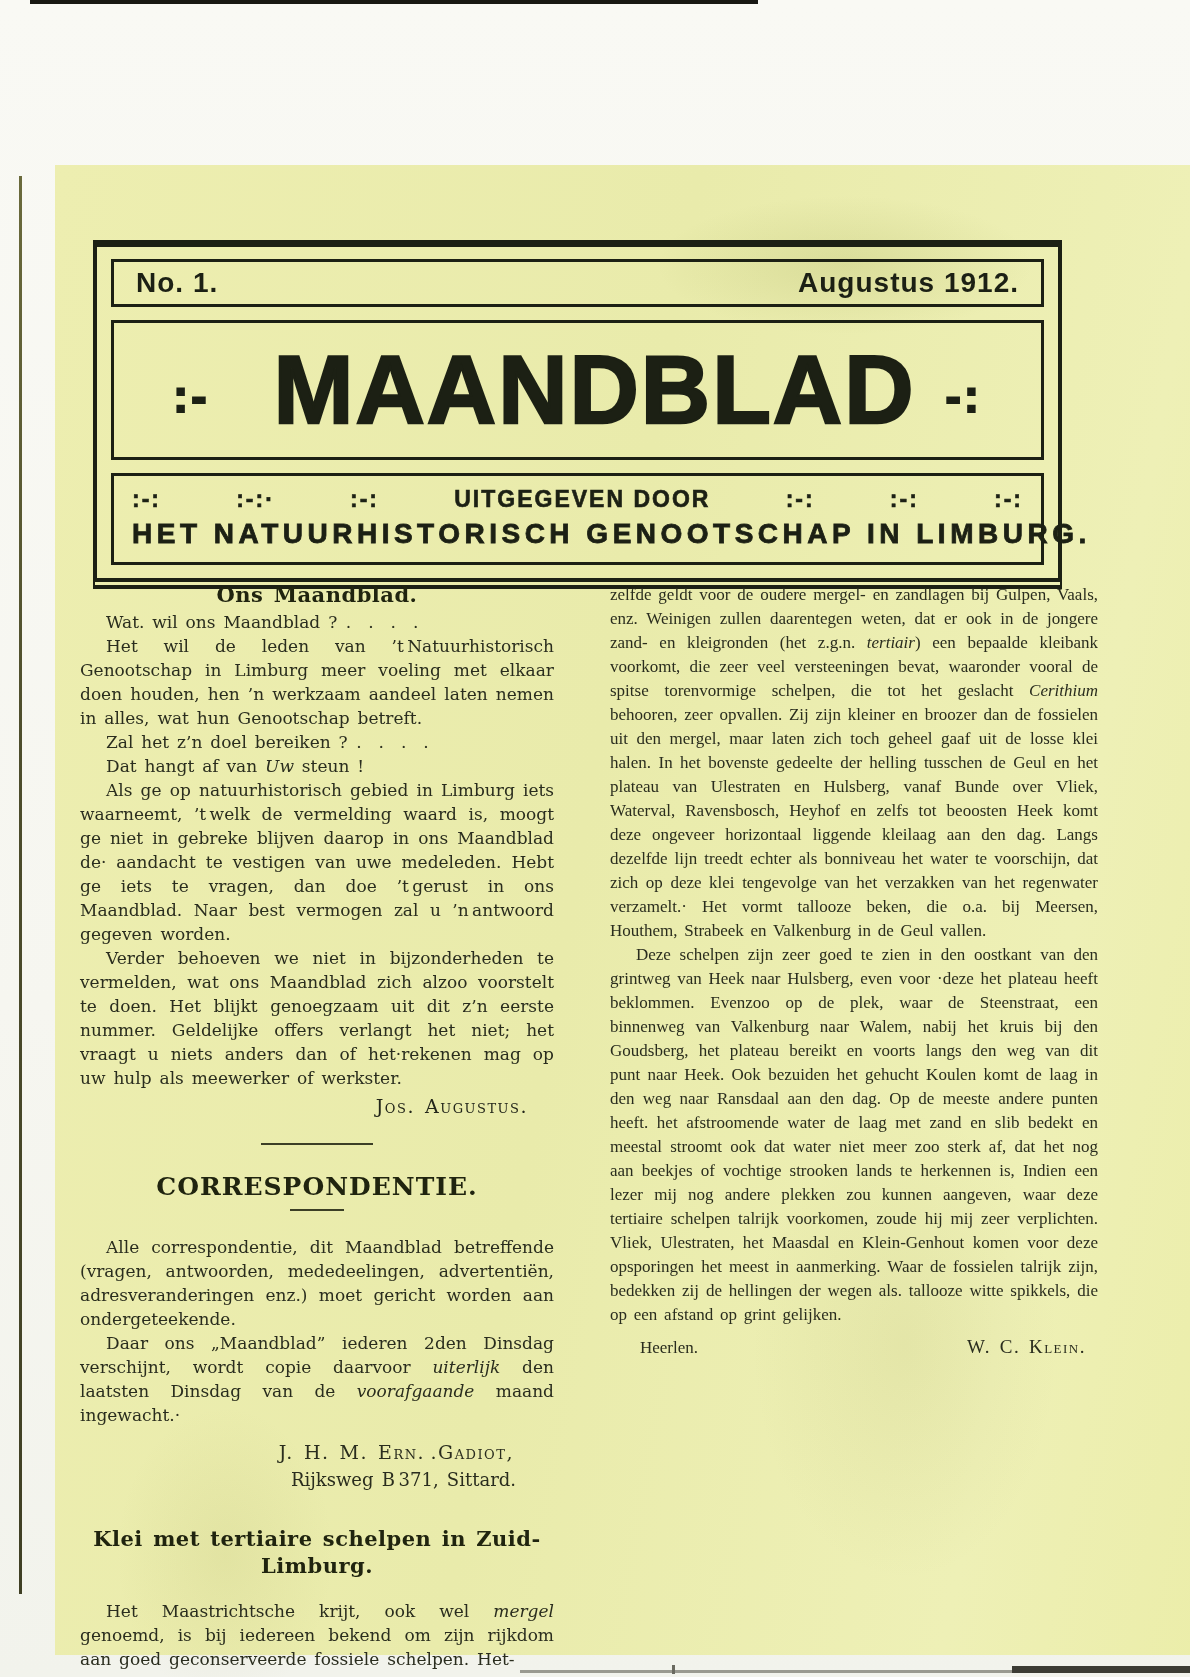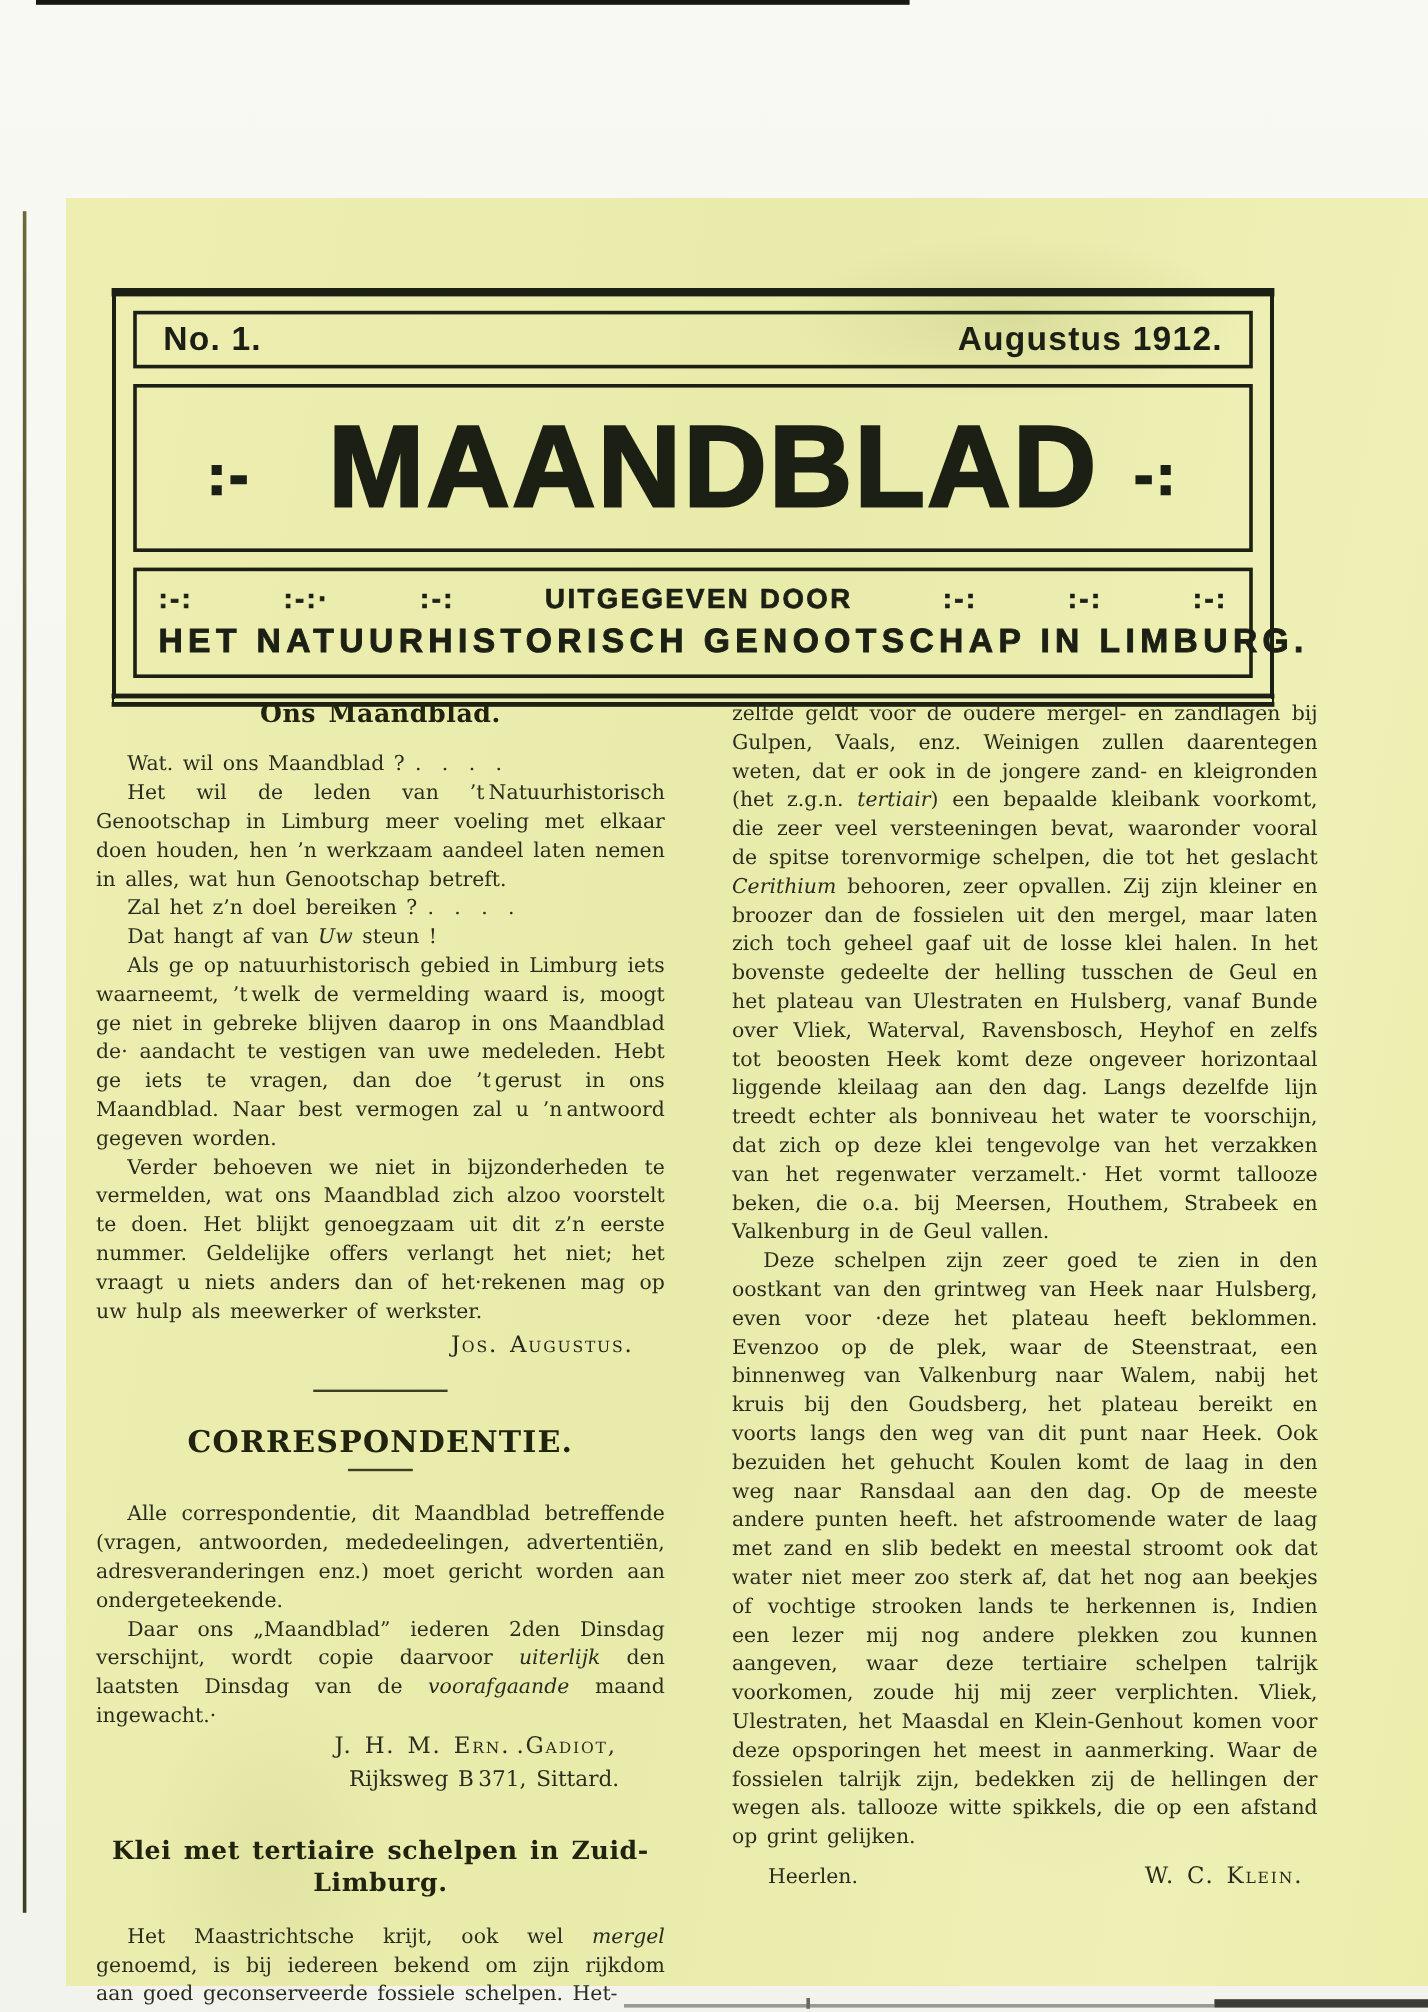--- a/index.html
+++ b/index.html
@@ -62,34 +62,34 @@
   }
   .publisher-row2 {
     margin-top:5px; font-size:28px; letter-spacing:4.5px; white-space:nowrap;
     -webkit-text-stroke:.8px #1c2014;
   }
 
   
   .columns { position:absolute; left:25px; top:418px; width:1018px; display:flex; gap:56px; }
   .col { font-size:17px; line-height:24px; text-align:justify; word-spacing:2.5px; color:#2a2d1e; }
   .col-left  { width:474px; }
-  .col-right { width:488px; }
+  .col-right { width:488px;font-family:Liberation Serif, serif; }
   .para { text-indent:26px; }
   .para.no-indent { text-indent:0; }
   .para i { font-style:italic; }
   .sec-heading { font-weight:bold; text-align:center; color:#20240f; }
-  .h-ons  { font-size:21px; margin-bottom:18px; letter-spacing:.5px; }
+  .h-ons  { font-size:21px; margin-bottom:3px; letter-spacing:.5px; }
   .h-corr { font-size:25px; letter-spacing:1px; }
   .h-klei { font-size:21px; margin:32px 6px 20px; line-height:27px; letter-spacing:.5px; }
   .divider  { height:2px; background:#3c3f26; }
   .div-1 { width:112px; margin:25px auto 30px; }
   .div-2 { width:54px;  margin:10px auto 24px; }
   .sig-right { text-align:right; padding-right:26px; margin-top:4px;
                font-variant:small-caps; letter-spacing:1.5px; font-size:19px; color:#23261a; }
-  .sig-block { text-align:right; line-height:27px; }
+  .sig-block { text-align:right; margin-top:12px; line-height:27px; }
   .sig-name  { font-variant:small-caps; letter-spacing:1.5px; font-size:19px; padding-right:40px; }
   .sig-addr  { font-size:18px; padding-right:38px; }
   .signoff-row { display:flex; justify-content:space-between; align-items:baseline;
                  margin-top:8px; padding:0 12px 0 30px; }
   .signoff-name { font-variant:small-caps; letter-spacing:1.5px; font-size:19px; }
 </style>
 </head>
 <body>
 
 <div class="scan-top-line"></div>

